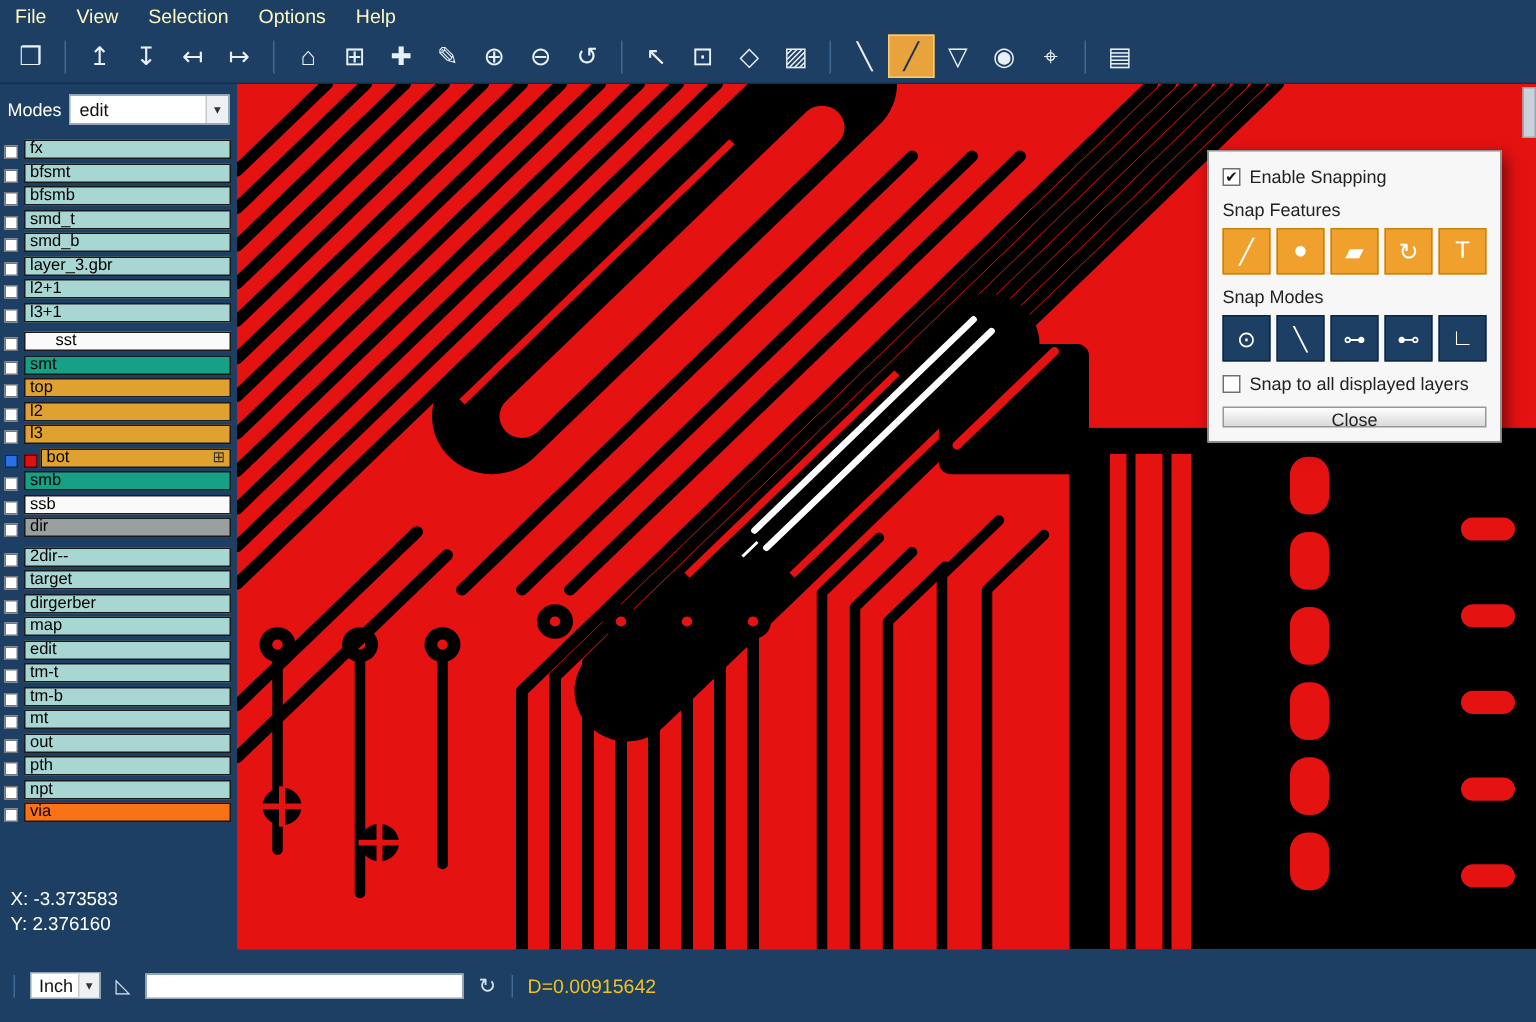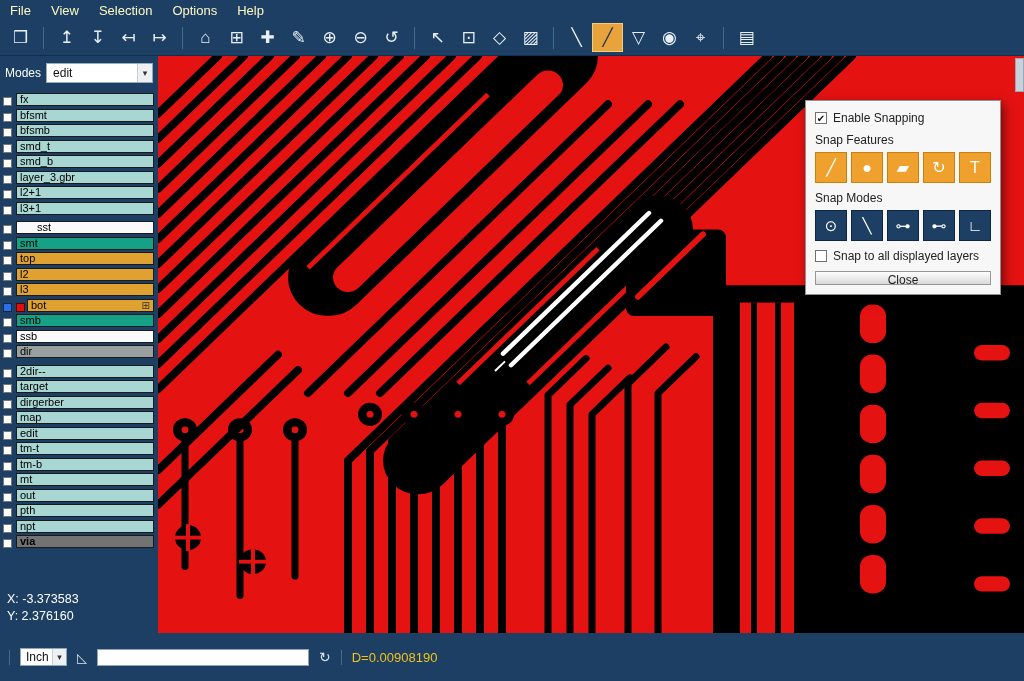--- a/index.html
+++ b/index.html
@@ -351,21 +351,21 @@
             </div>
           </div>
           <div class="lrow">
             <span class="lchk"></span>
             <div class="llabel" style="background: rgb(168, 214, 210);">
               <span class="lname">npt</span>
             </div>
           </div>
           <div class="lrow">
             <span class="lchk"></span>
-            <div class="llabel" style="background: #737373; font-weight: bold;">
+            <div class="llabel" style="background: #f97316;">
               <span class="lname">via</span>
             </div>
           </div>
         </div>
       <div class="coords">
         <div>X: -3.373583</div>
         <div>Y: 2.376160</div>
       </div>
     </div>
 
@@ -512,16 +512,16 @@
   <div class="statusbar">
     <span class="sb-sep"></span>
     <div class="unit-select">
       <span>Inch</span>
       <span class="chev">▾</span>
     </div>
     <span class="sb-angle">◺</span>
     <input class="sb-input" value="" style="">
     <button class="sb-refresh">↻</button>
     <span class="sb-sep"></span>
-    <span class="sb-distance">D=0.00908190</span>
+    <span class="sb-distance">D=0.00915642</span>
   </div>
 
 </div>
 
 </body></html>

